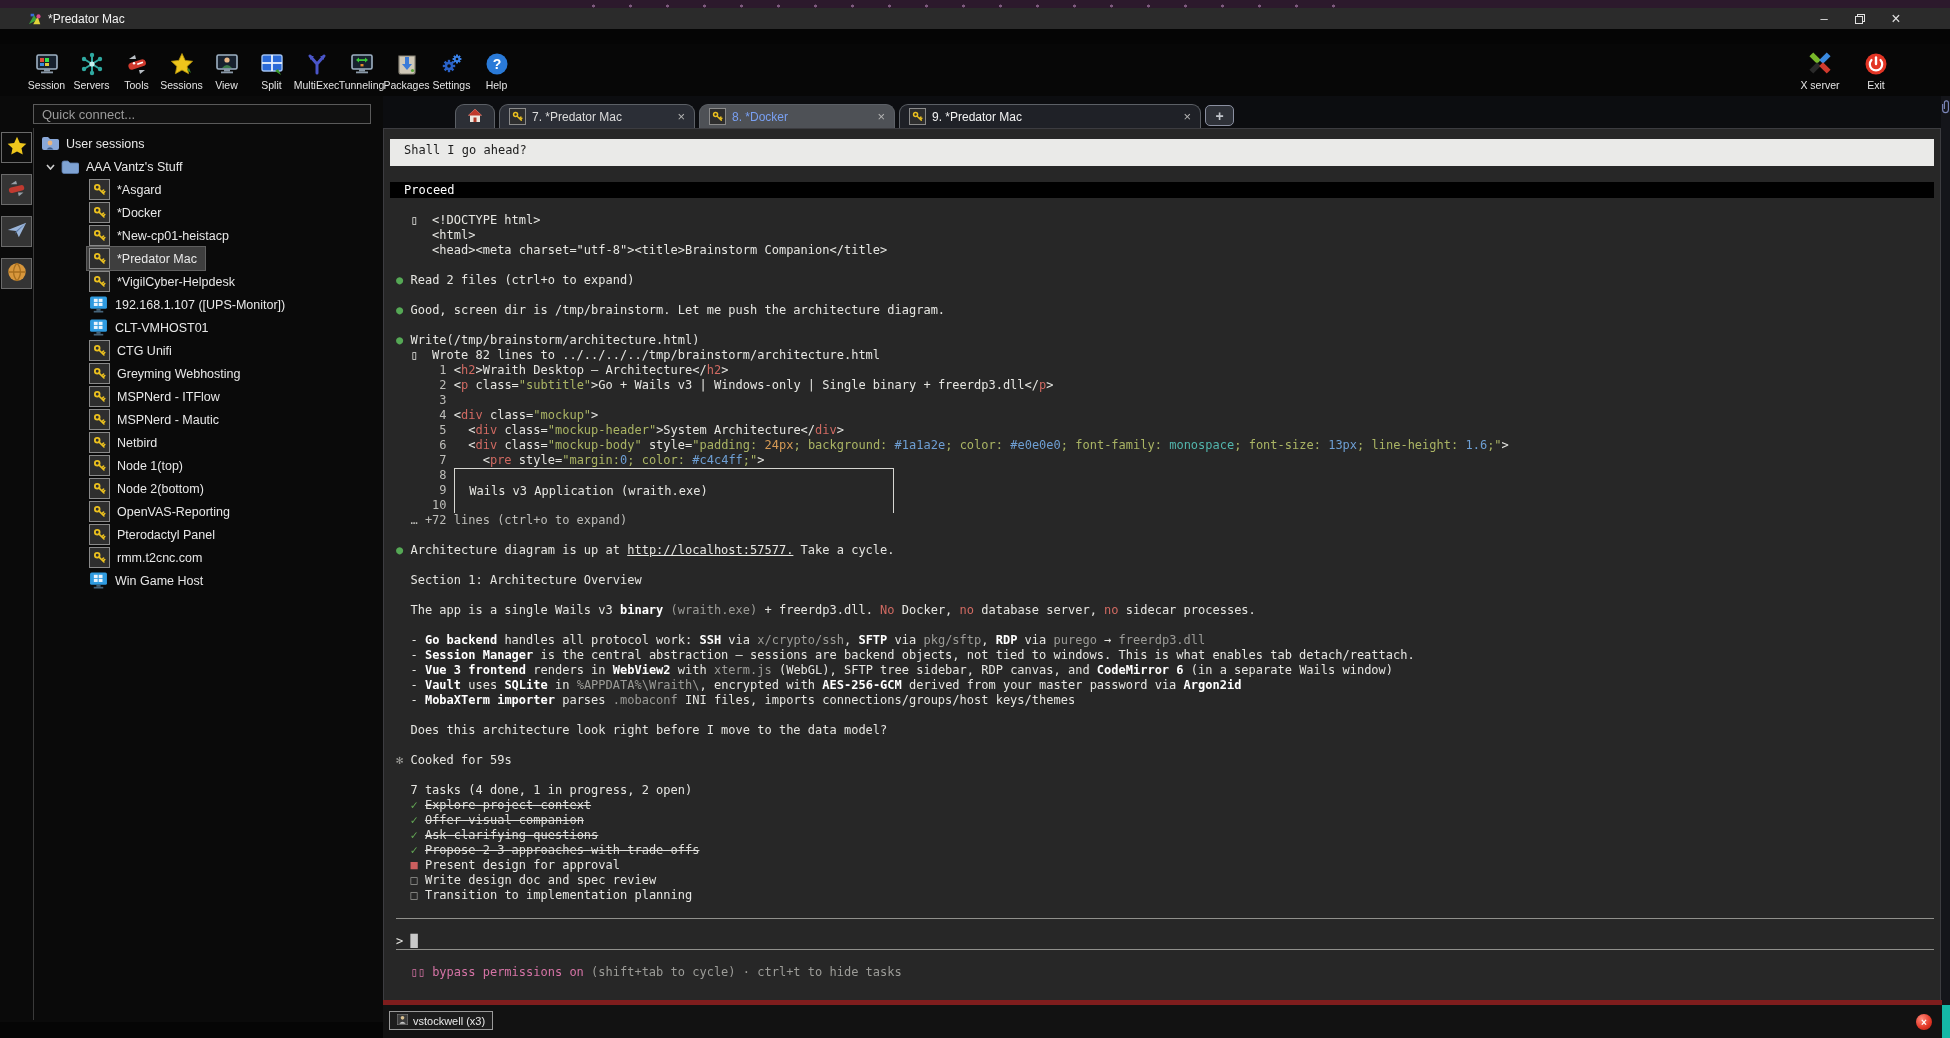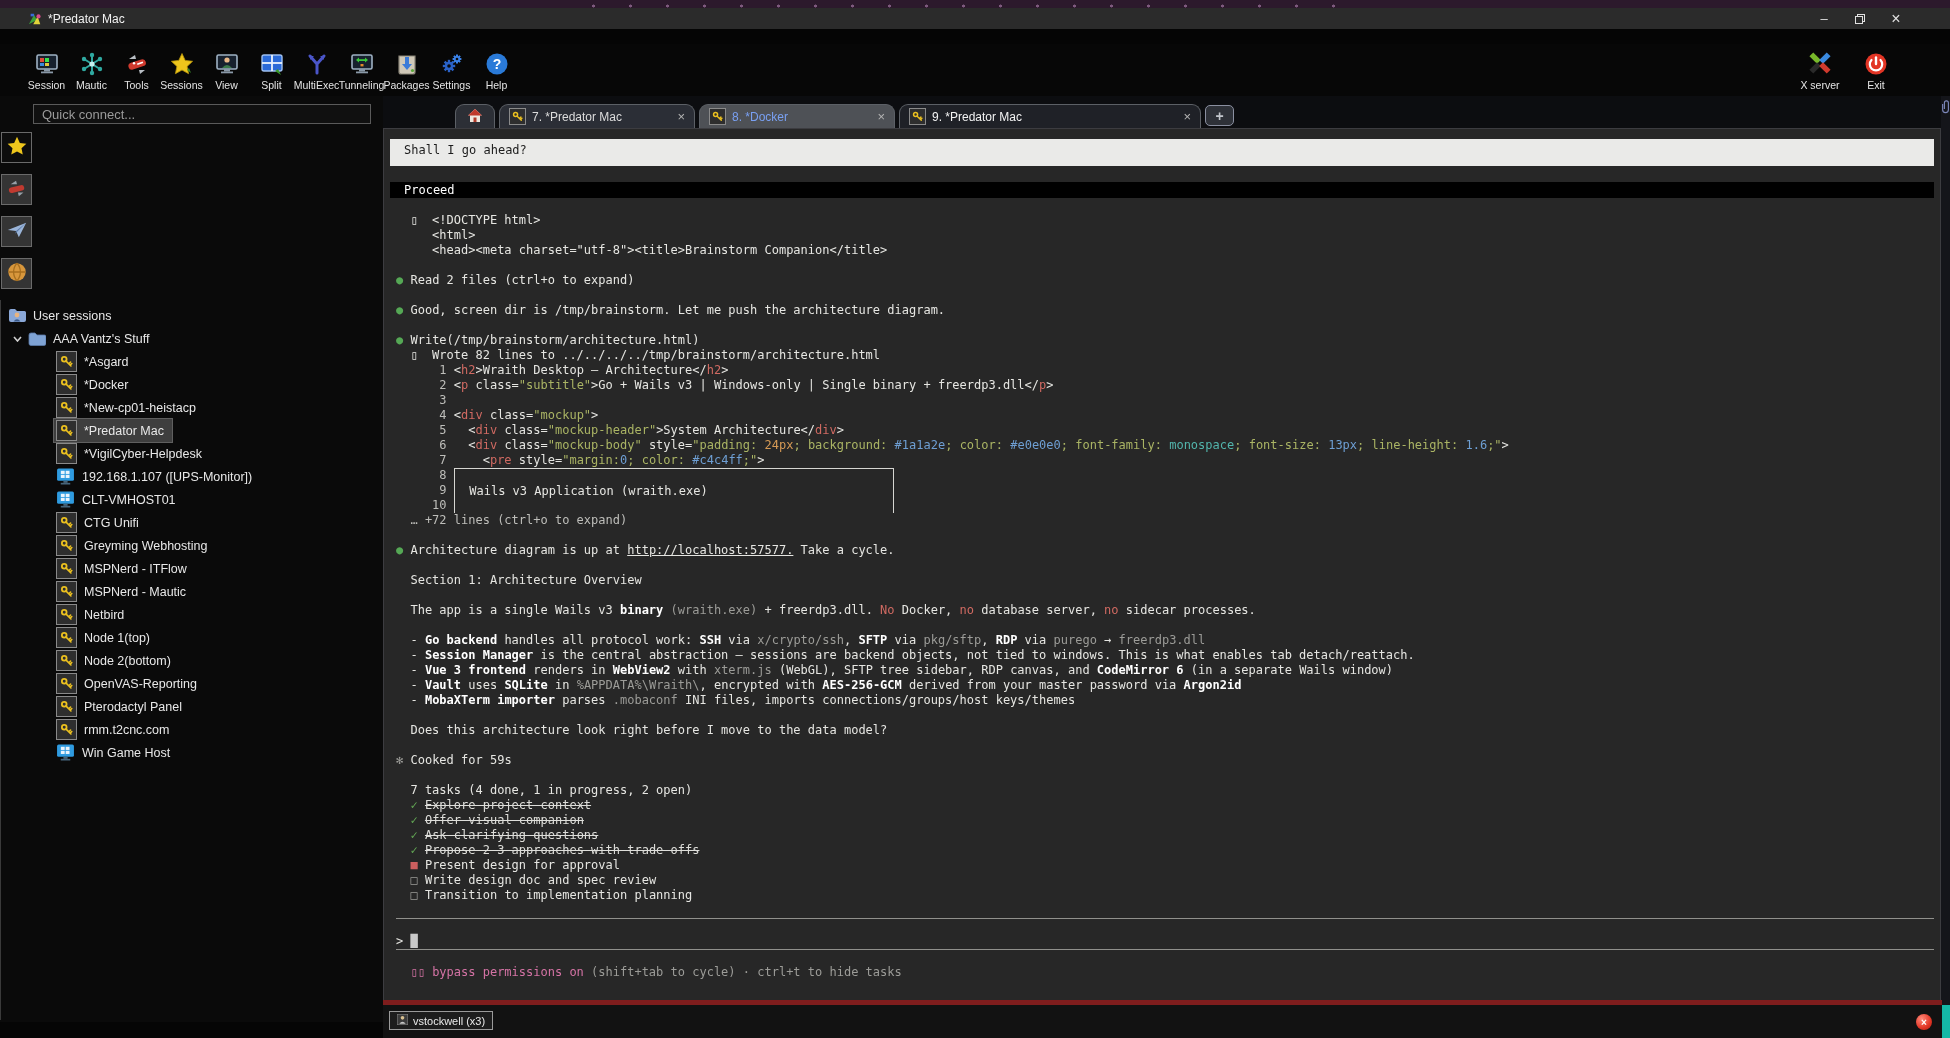--- a/index.html
+++ b/index.html
@@ -28,21 +28,21 @@
   .tbtn{width:45px;display:flex;flex-direction:column;align-items:center;}
   .tbtn .ticon{height:30px;display:flex;align-items:flex-end;justify-content:center;}
   .tbtn .tlabel{color:#e4e4e4;font-size:10.5px;margin-top:3px;white-space:nowrap;}
   .toolgroup.right .tbtn{width:56px;}
   
   .sidebar{position:absolute;left:0;top:96px;width:418px;bottom:16px;background:#0a0a0a;}
   .qc{display:block;margin:8px 0 4px 33px;width:338px;height:20px;background:#101010;
     border:1px solid #5a5a5a;color:#c0c0c0;font-size:13px;padding:0 8px;box-sizing:border-box;
     font-family:"Liberation Sans",sans-serif;}
   .qc::placeholder{color:#9a9a9a;}
-  .sidebody{display:flex;height:calc(100% - 34px);flex-direction:column;}
+  .sidebody{display:flex;height:calc(100% - 34px);}
   .strip{width:33px;display:flex;flex-direction:column;align-items:flex-end;padding-top:4px;}
   .stripbox{width:29px;height:29px;margin:0 1px 11px 0;background:#343434;border:1px solid #6a6a6a;
     display:flex;align-items:center;justify-content:center;}
   .stripbox.active{background:#0d0d0d;}
   .tree{flex:1;border-left:1px solid #3a3a3a;padding-top:4px;overflow:hidden;}
   .trow{height:23px;display:flex;align-items:center;color:#e8e8e8;font-size:12.5px;white-space:nowrap;}
   .trow .inner{display:flex;align-items:center;gap:7px;padding:1px 8px 1px 2px;}
   .trow .inner.sel{background:#3e3e3e;outline:1px solid #5f5f5f;}
   .i0{padding-left:5px;} .i1{padding-left:12px;} .i2{padding-left:53px;}
   .keybox{width:19px;height:19px;background:#2e2e2e;border:1px solid #8a8a8a;display:inline-flex;
@@ -163,21 +163,21 @@
               </g>
               <circle cx="12" cy="12" r="2.6" fill="#c8f0ee"></circle>
               <circle cx="12" cy="3" r="2.2" fill="#2fa8a0"></circle>
               <circle cx="20" cy="7" r="2.2" fill="#2fa8a0"></circle>
               <circle cx="20" cy="17" r="2.2" fill="#2fa8a0"></circle>
               <circle cx="12" cy="21" r="2.2" fill="#2fa8a0"></circle>
               <circle cx="4" cy="17" r="2.2" fill="#2fa8a0"></circle>
               <circle cx="4" cy="7" r="2.2" fill="#2fa8a0"></circle>
             </svg>
           </span>
-          <span class="tlabel">Mautic</span>
+          <span class="tlabel">Servers</span>
         </div>
         <div class="tbtn">
           <span class="ticon">
             <svg width="24" height="24" viewBox="0 0 24 24">
               <rect x="3" y="9" width="18" height="7" rx="3.5" fill="#d03a2e" transform="rotate(-18 12 12)"></rect>
               <path d="M4 7 L10 3 L11 7 Z" fill="#b8bec4"></path>
               <path d="M20 18 L15 22 L14 18 Z" fill="#b8bec4"></path>
               <circle cx="9" cy="11.3" r="1.2" fill="#fff"></circle>
               <rect x="12" y="10.5" width="6" height="1.6" fill="#fff" transform="rotate(-18 15 11)"></rect>
             </svg>

